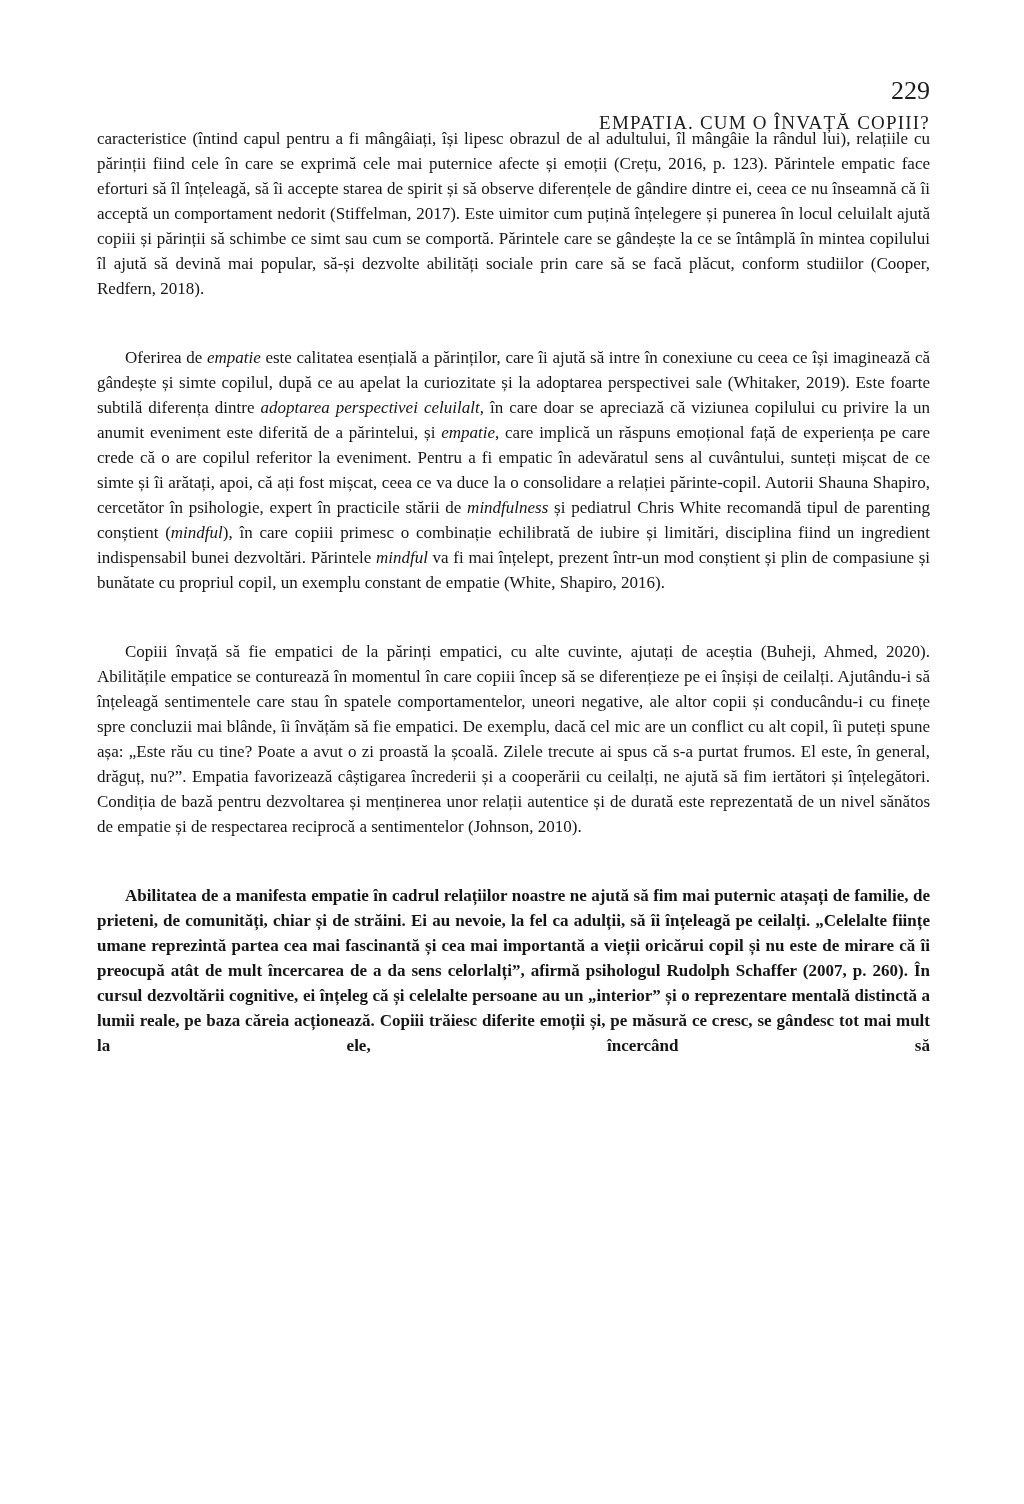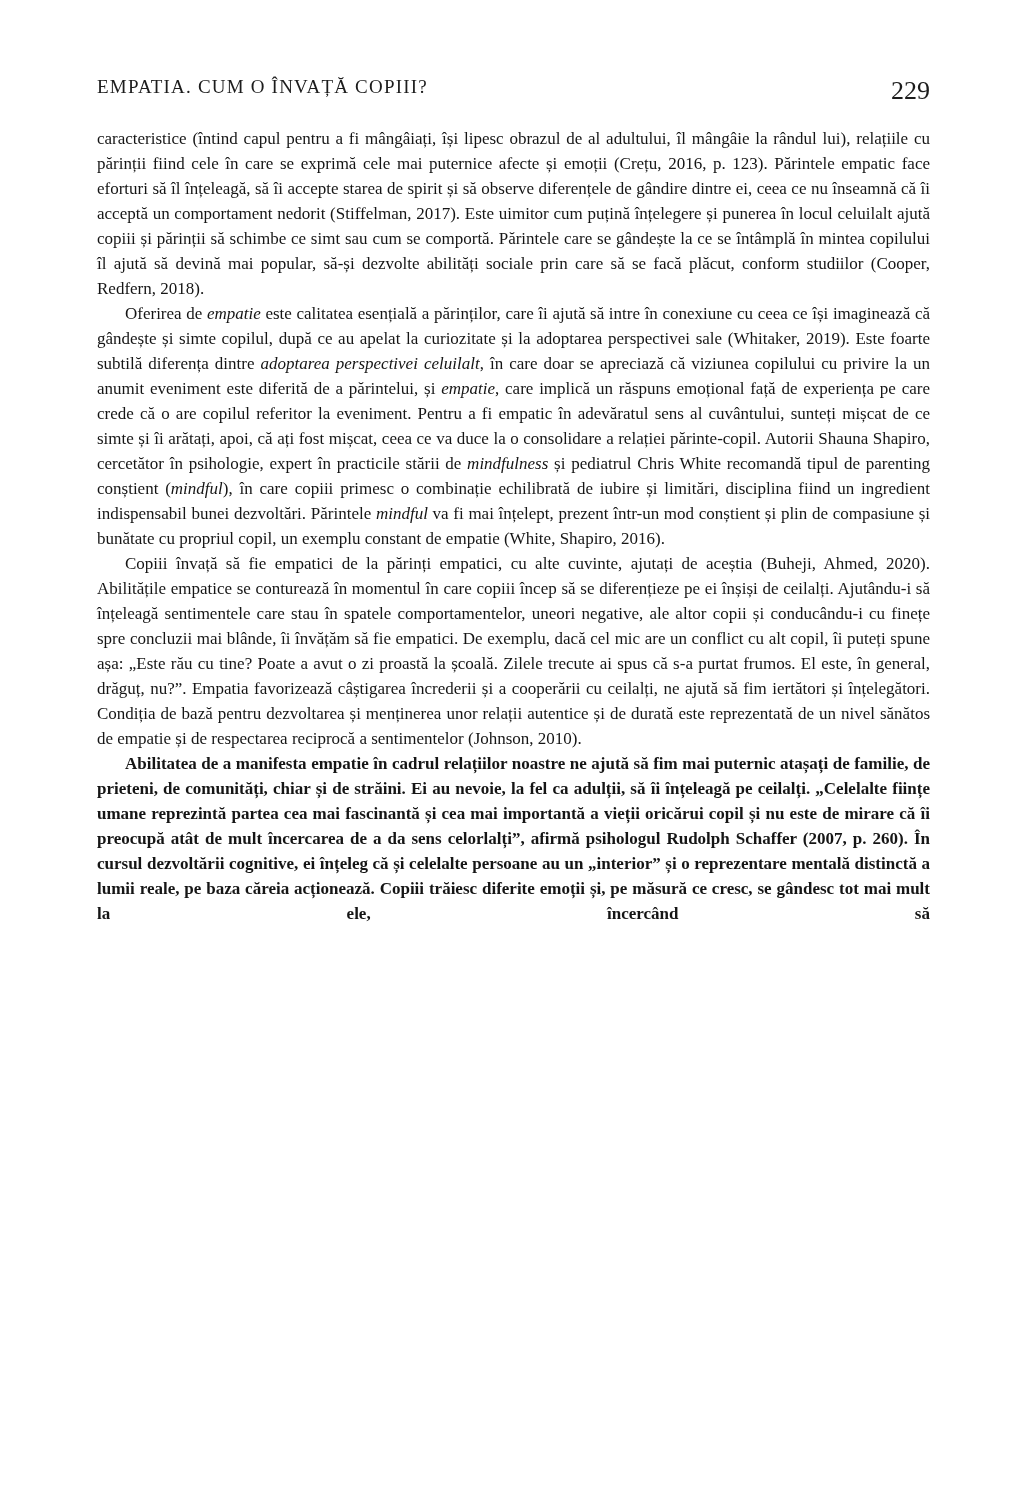--- a/index.html
+++ b/index.html
@@ -16,39 +16,40 @@
   }
   .running-head {
     position: relative;
     height: 26px;
     margin-bottom: 24px;
   }
   .running-title {
     position: absolute;
     left: 0;
     right: 0;
-    text-align: left;
+    text-align: right;
     font-size: 19px;
     letter-spacing: 1.2px;
     color: #1c1c1c;
+    margin-top: 36px;
   }
   .page-number {
     position: absolute;
     right: 0;
     top: 0;
     font-size: 26px;
     color: #1c1c1c;
   }
   .text-block {
     font-size: 17px;
     line-height: 25px;
     text-align: justify;
   }
   .para { text-align: justify; }
-  .para.indent { text-indent: 28px; }
+  .para.indent { text-indent: 28px; margin-top: 44px; }
   .para.continues { text-align-last: justify; font-weight: bold; }
   .i { font-style: italic; }
 </style>
 </head>
 <body>
 
 <div class="page">
 
   <header class="running-head">
     <div class="running-title">EMPATIA. CUM O ÎNVAȚĂ COPIII?</div>

